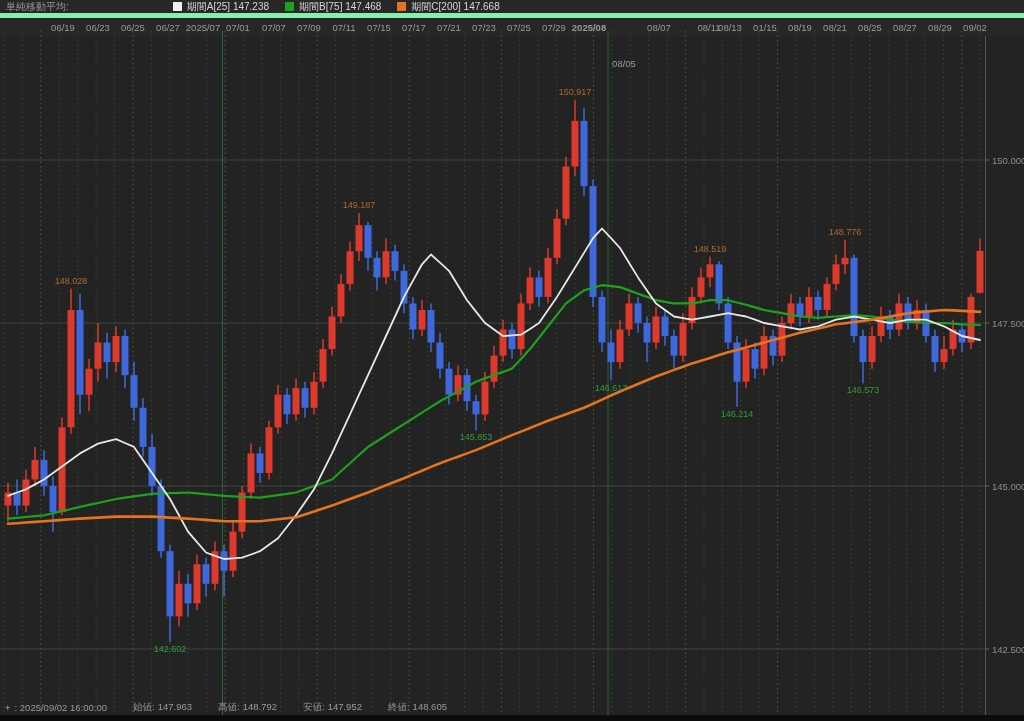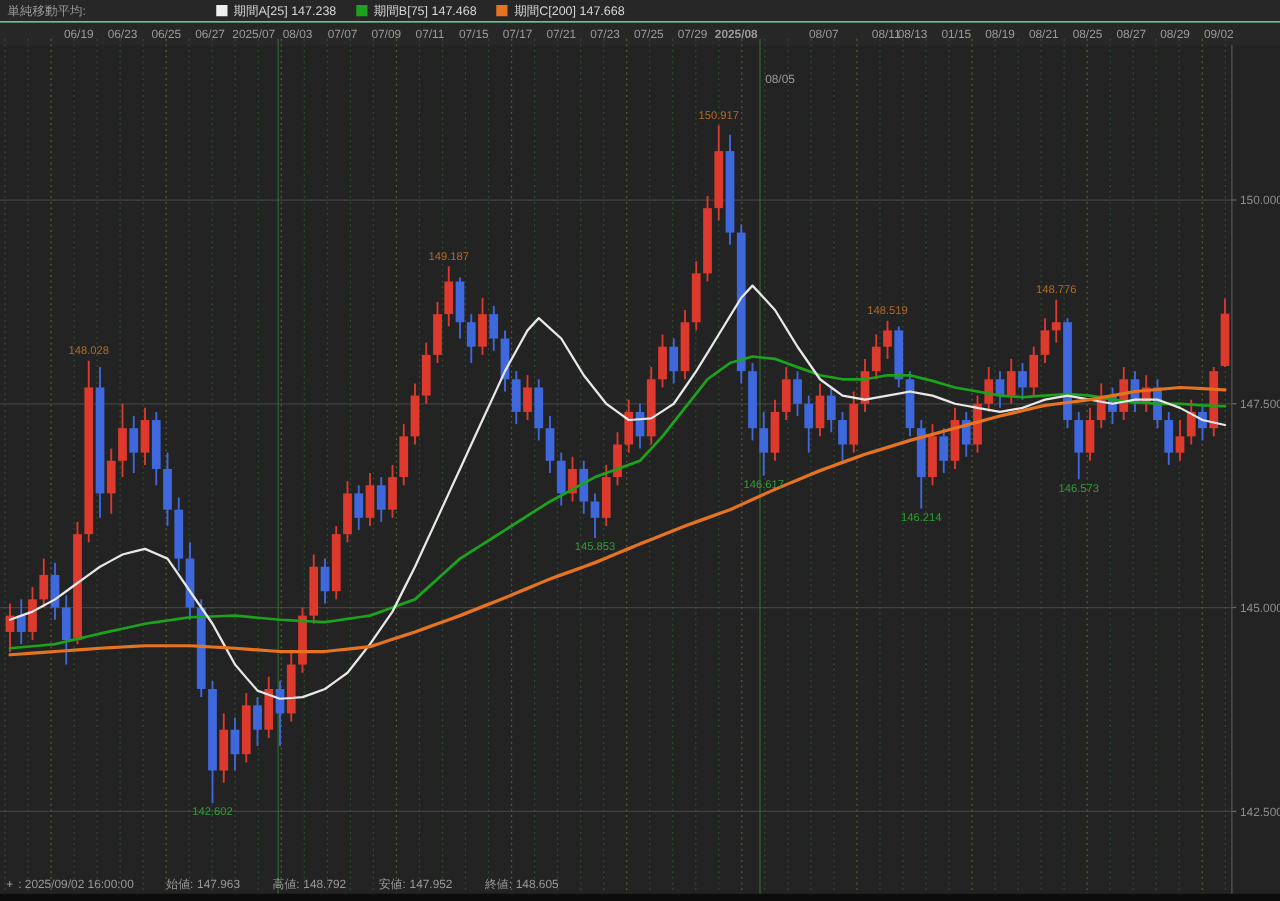--- a/index.html
+++ b/index.html
@@ -1,20 +1,20 @@
 <!DOCTYPE html>
 <html><head>
 <meta charset="utf-8">
 <style>
   html,body{margin:0;padding:0;background:#1a1a1a;}
   .screen{position:relative;width:1024px;height:721px;overflow:hidden;background:#272727;
           font-family:"Liberation Sans","DejaVu Sans",sans-serif;}
   #chart-svg{position:absolute;left:0;top:0;z-index:1;}
   .legend-bar{position:absolute;left:0;top:0;width:1024px;height:18px;background:#272727;
-              z-index:3;display:flex;align-items:center;border-bottom:1px solid #86efac;box-sizing:border-box;}
+              z-index:3;display:flex;align-items:center;border-bottom:5px solid #86efac;box-sizing:border-box;}
   .legend-title{color:#9a9a9a;font-size:10px;margin-left:6px;white-space:nowrap;}
   .legend-items{display:flex;align-items:center;margin-left:104px;gap:16px;}
   .legend-item{display:flex;align-items:center;gap:5px;cursor:default;}
   .swatch{width:9px;height:9px;display:inline-block;}
   .legend-label{color:#d6d6d6;font-size:10px;white-space:nowrap;}
   .date-axis{position:absolute;left:0;top:19px;width:847px;height:14px;z-index:3;}
   .date-label{position:absolute;top:3px;transform:translateX(-50%);color:#9a9a9a;font-size:9.5px;white-space:nowrap;}
   .footer-bar{position:absolute;left:0;top:699px;width:1024px;height:16px;z-index:3;
               display:flex;align-items:center;color:#9a9a9a;font-size:9.5px;}
   .footer-bar .crosshair{margin-left:5px;color:#aaaaaa;}
@@ -349,21 +349,21 @@
         </span>
       </div>
   </div>
 
   <div class="date-axis">
       <span class="date-label" style="left: 63px;">06/19</span>
       <span class="date-label" style="left: 98px;">06/23</span>
       <span class="date-label" style="left: 133px;">06/25</span>
       <span class="date-label" style="left: 168px;">06/27</span>
       <span class="date-label" style="left: 203px;">2025/07</span>
-      <span class="date-label" style="left: 238px;">08/03</span>
+      <span class="date-label" style="left: 238px;">07/01</span>
       <span class="date-label" style="left: 274px;">07/07</span>
       <span class="date-label" style="left: 309px;">07/09</span>
       <span class="date-label" style="left: 344px;">07/11</span>
       <span class="date-label" style="left: 379px;">07/15</span>
       <span class="date-label" style="left: 414px;">07/17</span>
       <span class="date-label" style="left: 449px;">07/21</span>
       <span class="date-label" style="left: 484px;">07/23</span>
       <span class="date-label" style="left: 519px;">07/25</span>
       <span class="date-label" style="left: 554px;">07/29</span>
       <span class="date-label" style="left: 589px; font-weight: bold;">2025/08</span>

